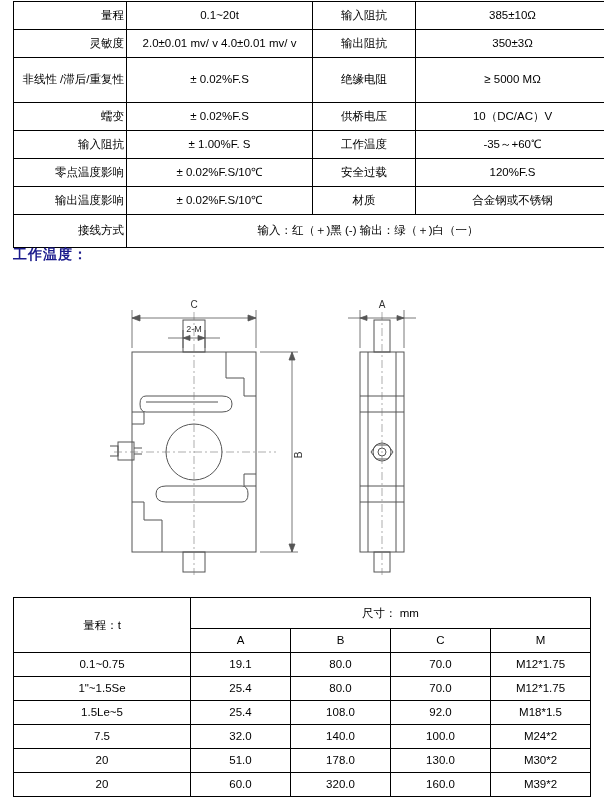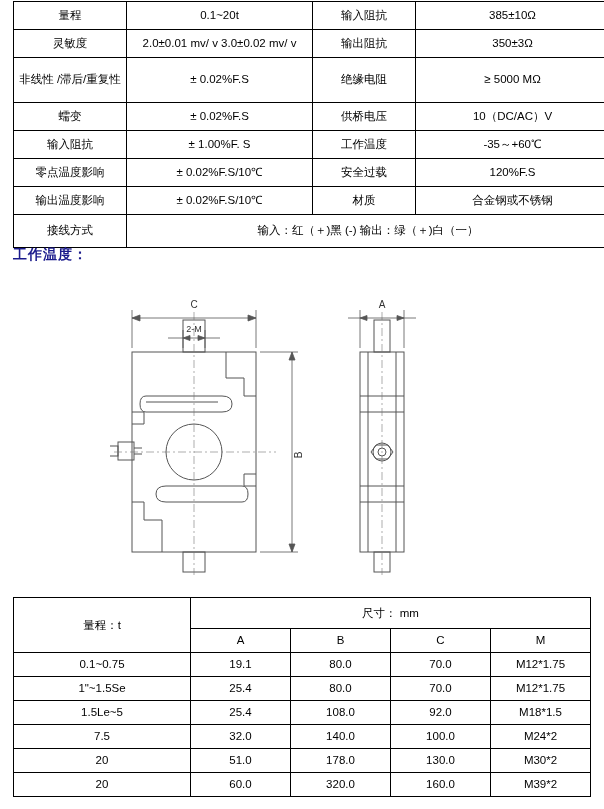--- a/index.html
+++ b/index.html
@@ -31,20 +31,21 @@
   table.spec td {
     border: 1px solid #000;
     font-size: 11.5px;
     text-align: center;
     vertical-align: middle;
     padding: 3px 2px;
     line-height: 1.35;
   }
   table.spec td.label {
     width: 108px;
+    text-align: right;
   }
   table.spec td.value {
     width: 181px;
   }
   table.spec td.label2 {
     width: 98px;
   }
   table.spec td.value2 {
     width: 189px;
   }
@@ -115,21 +116,21 @@
   <table class="spec">
     <tbody>
       <tr class="row-h1">
         <td class="label">量程</td>
         <td class="value">0.1~20t</td>
         <td class="label2">输入阻抗</td>
         <td class="value2">385±10Ω</td>
       </tr>
       <tr class="row-h1">
         <td class="label">灵敏度</td>
-        <td class="value">2.0±0.01 mv/ v 3.0±0.02 mv/ v</td>
+        <td class="value">2.0±0.01 mv/ v 4.0±0.01 mv/ v</td>
         <td class="label2">输出阻抗</td>
         <td class="value2">350±3Ω</td>
       </tr>
       <tr class="row-tall">
         <td class="label">非线性 /滞后/重复性</td>
         <td class="value">±  0.02%F.S</td>
         <td class="label2">绝缘电阻</td>
         <td class="value2">≥  5000 MΩ</td>
       </tr>
       <tr class="row-h1">

